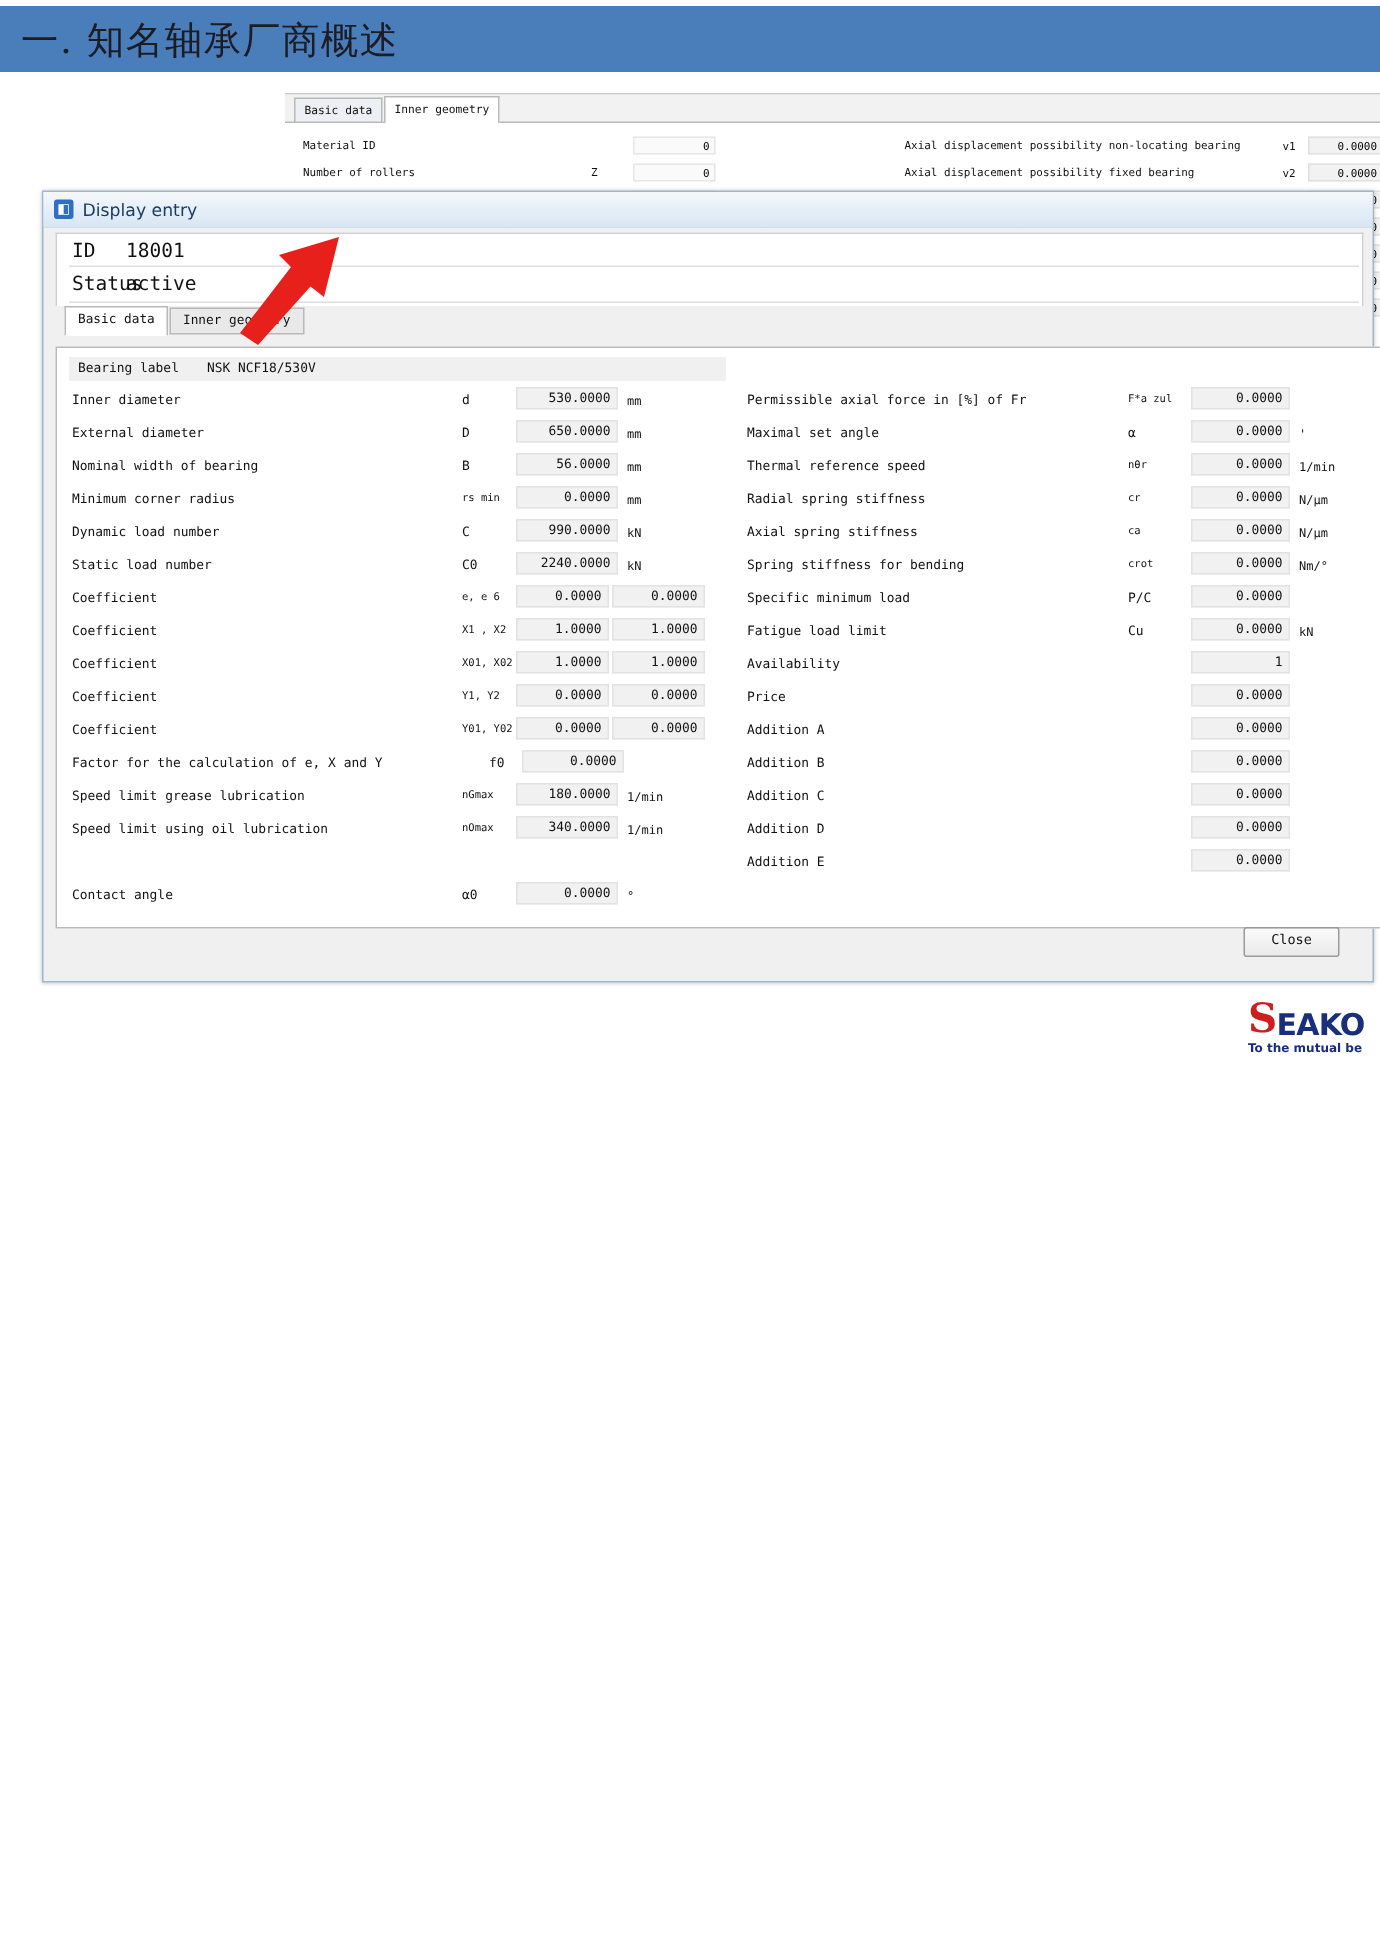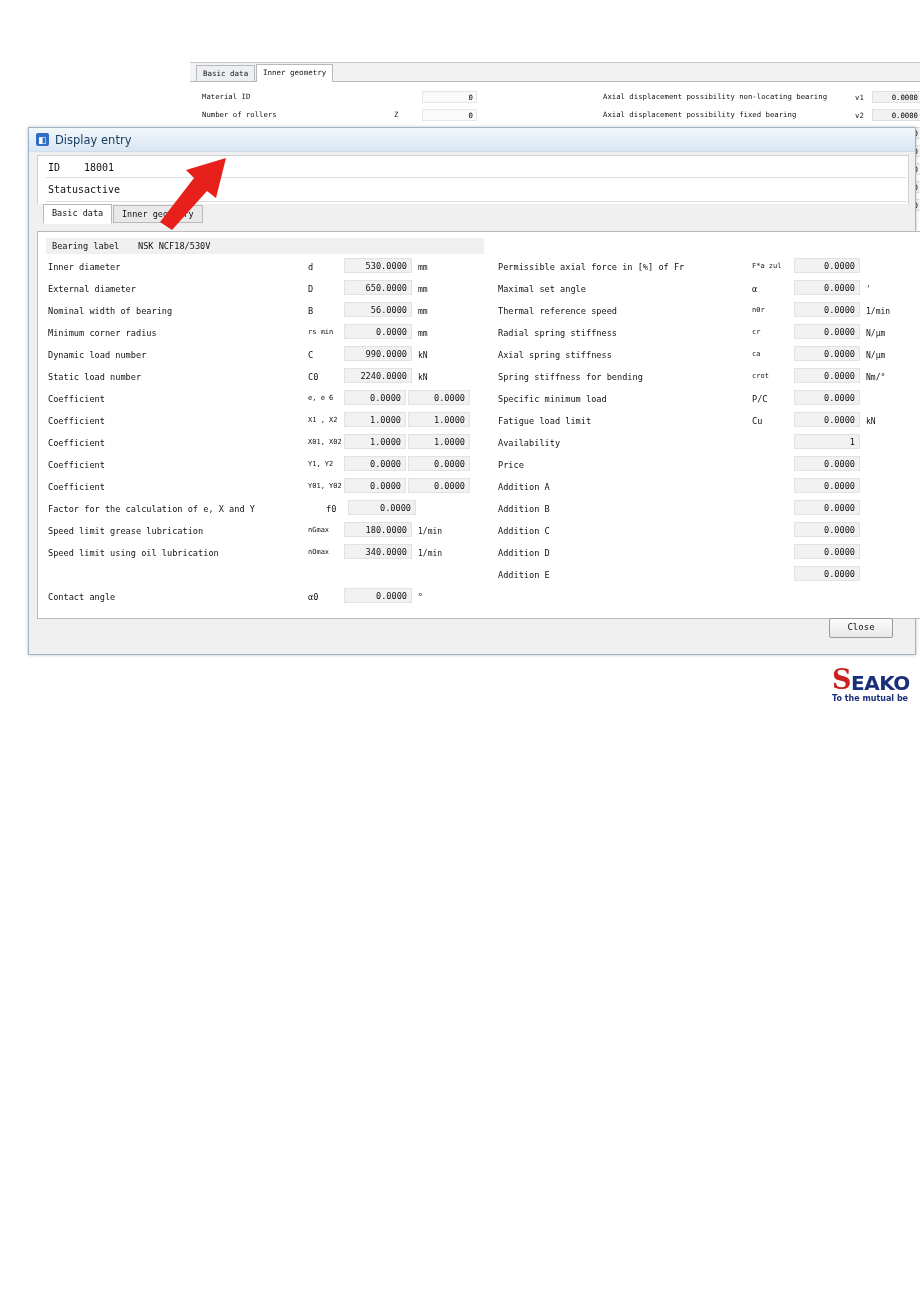--- a/index.html
+++ b/index.html
@@ -105,21 +105,21 @@
   }
   .dlg-title {
     font-family: "DejaVu Sans", "Liberation Sans", sans-serif;
     font-size: 11.5px; color: #1b3d63;
   }
 
   .dlg-head {
     position: absolute; left: 8px; top: 27px; width: 870px; height: 48px;
     background: #ffffff; border: 1px solid #cfcfcf; border-bottom: none;
   }
-  .dlg-head-row { position: absolute; height: 18px; line-height: 18px; font-size: 10px; color: #111; white-space: nowrap; }
+  .dlg-head-row { position: absolute; height: 18px; line-height: 18px; font-size: 13px; color: #111; white-space: nowrap; }
   .dlg-head-label { left: 10px; }
   .dlg-head-value { left: 46px; }
   .dlg-underline { position: absolute; left: 8px; width: 860px; height: 1px; background: #dedede; }
 
   .dlg-tabstrip {
     position: absolute; left: 8px; top: 76px; width: 870px; height: 18px;
   }
   .dlg-tab {
     position: absolute; top: 1px; height: 16px; line-height: 16px;
     font-size: 8.5px; padding: 0 8px; white-space: nowrap;
@@ -193,20 +193,23 @@
     position: absolute; left: 0; top: 26px;
     font-family: "DejaVu Sans", sans-serif; font-weight: bold; font-size: 8px; color: #1a2f7a;
     white-space: nowrap;
   }
 </style>
 </head>
 <body>
 
 <div id="page">
 
+  <div class="slide-header">
+    <div class="slide-header-title">一. 知名轴承厂商概述</div>
+  </div>
 
   <div class="bg-window">
     <div class="bg-tabstrip">
       <div class="bg-tab" style="left:6px;">Basic data</div>
       <div class="bg-tab active" style="left:66px;">Inner geometry</div>
     </div>
     <div class="bg-body">
 
       <div class="bg-row bg-label-l" style="top:7px;">Material ID</div>
       <div class="bg-row bg-label-l" style="top:25px;">Number of rollers</div>

